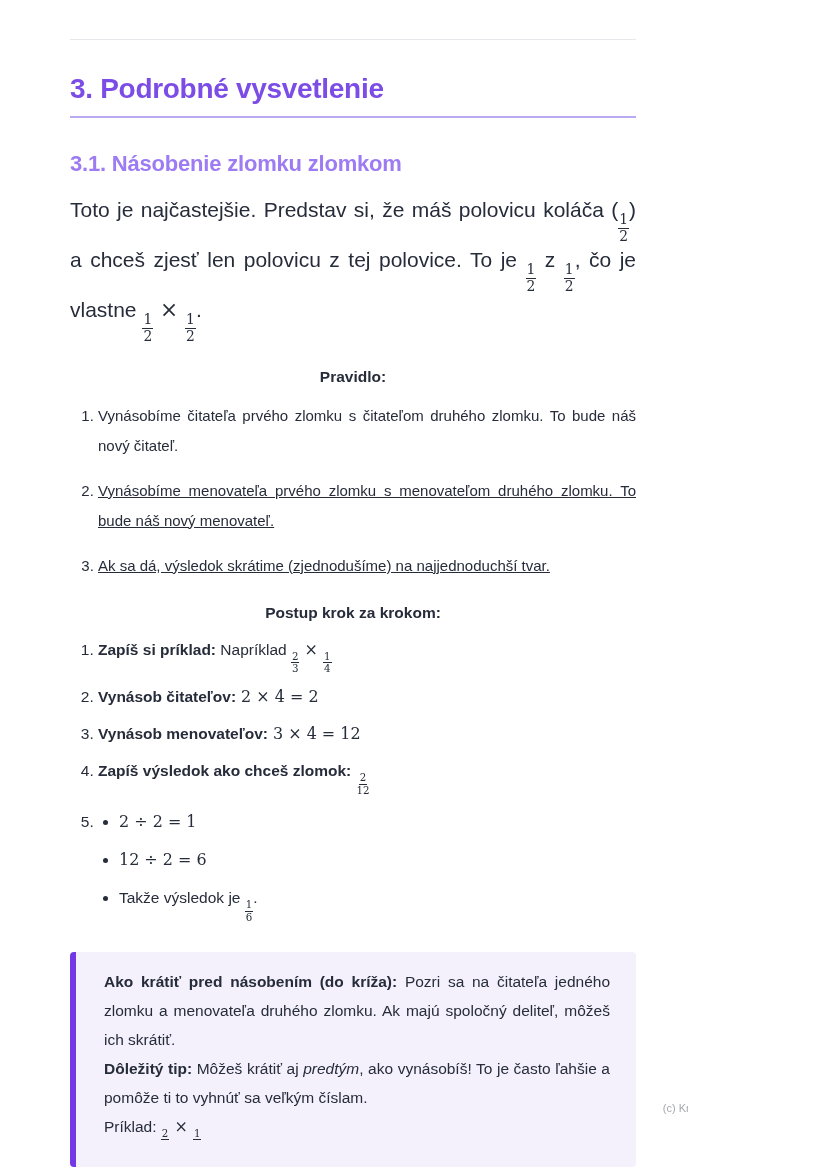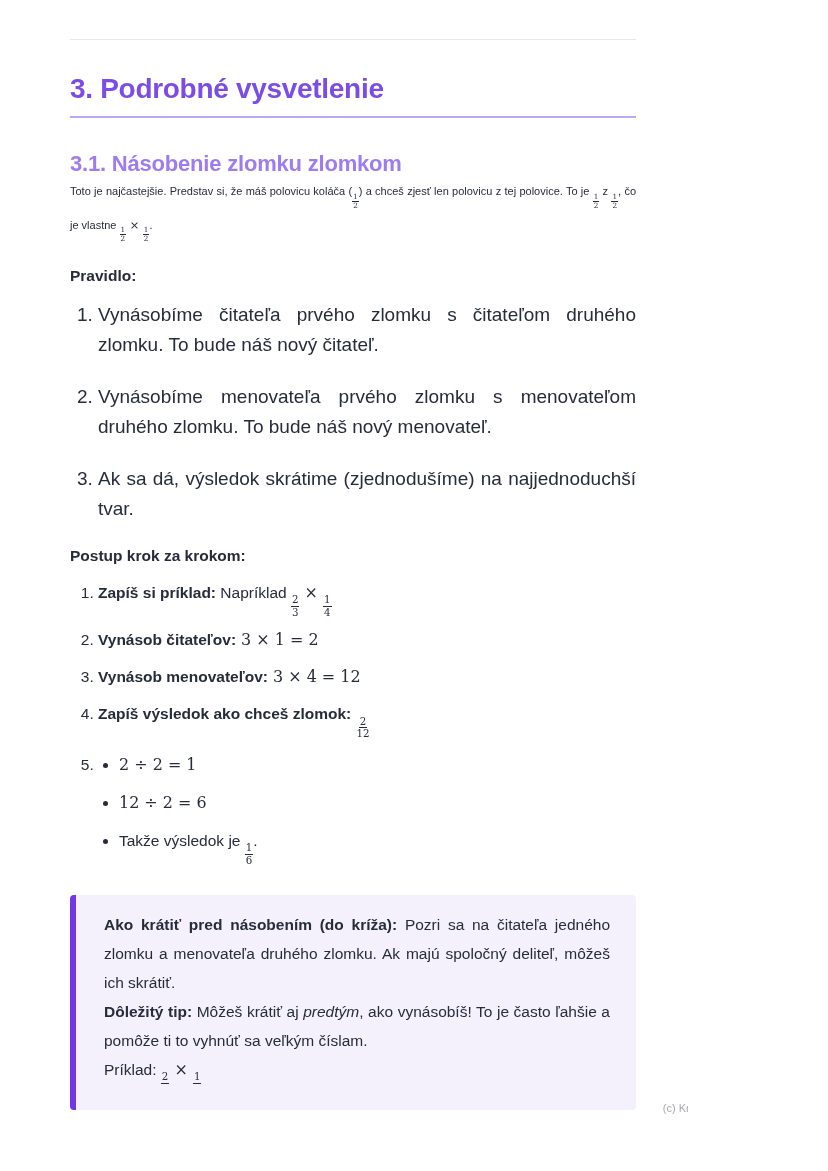--- a/index.html
+++ b/index.html
@@ -14,26 +14,26 @@
 
   .content{position:absolute;left:70px;top:0;width:566px;}
   .top-divider{margin-top:39px;border-top:1px solid var(--divider);height:0;}
 
   h1.doc-title{margin-top:33px;font-size:28px;line-height:1.15;font-weight:700;
     color:var(--heading);letter-spacing:-0.3px;}
   .h1-underline{margin-top:11px;border-bottom:2px solid var(--underline);height:0;}
 
   p.intro{margin-top:23px;font-size:15.5px;line-height:28px;}
   h2.sub-title{margin-top:33px;font-size:22px;font-weight:700;color:var(--subheading);letter-spacing:-0.2px;}
-  p.lead{font-size:11px;line-height:29px;text-align:justify;}
-  p.bold-label{margin-top:23px;font-size:15.5px;font-weight:700;}
+  p.lead{margin-top:18px;font-size:21px;line-height:29px;text-align:justify;}
+  p.bold-label{margin-top:23px;font-size:15.5px;font-weight:700;text-align:center;}
 
-  ol.rules{margin-top:15px;padding-left:28px;font-size:19px;}
+  ol.rules{margin-top:15px;padding-left:28px;font-size:15px;}
   ol.rules li{line-height:30px;text-align:justify;}
-  ol.rules li + li{margin-top:22px;}
+  ol.rules li + li{margin-top:15px;text-decoration:underline;}
 
   ol.steps{margin-top:13px;padding-left:28px;font-size:15.5px;}
   ol.steps li.step{line-height:30px;margin-top:7px;}
 
   ul.dots{list-style:disc;padding-left:21px;margin-top:7px;font-weight:400;}
   ul.dots li{line-height:28px;margin-top:10px;font-size:15.5px;text-align:left;}
 
   .seg-b{font-weight:700;}
   .seg-i{font-style:italic;}
   .seg-m{font-family:"DejaVu Serif","Liberation Serif",serif;font-size:1.03em;}
@@ -93,21 +93,21 @@
     <p class="bold-label">Postup krok za krokom:</p>
 
     <ol class="steps">
       <li class="step"><span class="seg-b">Zapíš si príklad:</span><span class="seg-t"> Napríklad </span><span class="frac">
             <span class="num">2</span>
             <span class="den">3</span>
           </span><span class="seg-m"> × </span><span class="frac">
             <span class="num">1</span>
             <span class="den">4</span>
           </span></li>
-      <li class="step"><span class="seg-b">Vynásob čitateľov:</span><span class="seg-m"> 3 × 1 = 2</span></li>
+      <li class="step"><span class="seg-b">Vynásob čitateľov:</span><span class="seg-m"> 2 × 4 = 2</span></li>
       <li class="step"><span class="seg-b">Vynásob menovateľov:</span><span class="seg-m"> 3 × 4 = 12</span></li>
       <li class="step"><span class="seg-b">Zapíš výsledok ako chceš zlomok:</span><span class="seg-t"> </span><span class="frac">
             <span class="num">2</span>
             <span class="den">12</span>
           </span></li>
       <li class="step">
         <ul class="dots">
           <li><span class="seg-m">2 ÷ 2 = 1</span></li>
           <li><span class="seg-m">12 ÷ 2 = 6</span></li>
           <li><span class="seg-t">Takže výsledok je </span><span class="frac">

